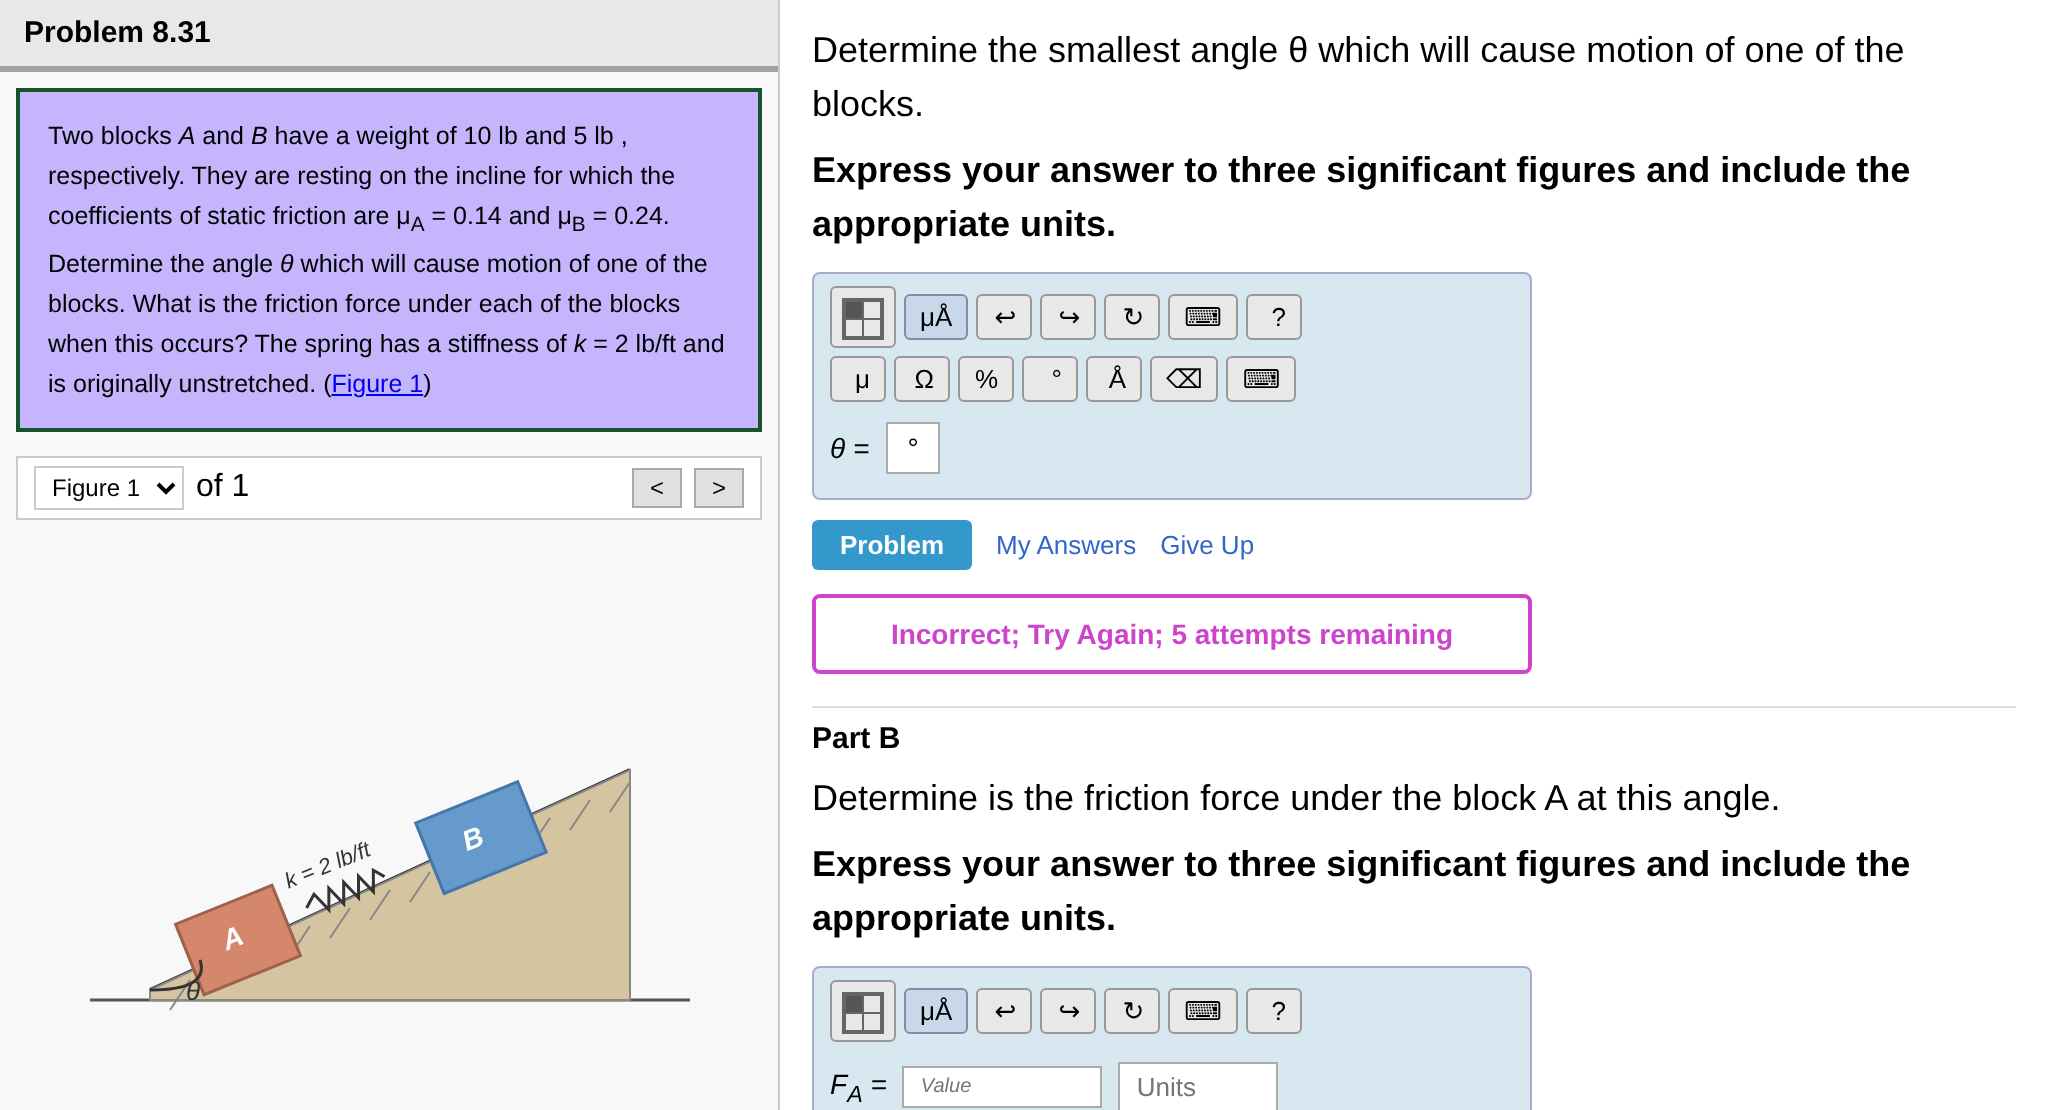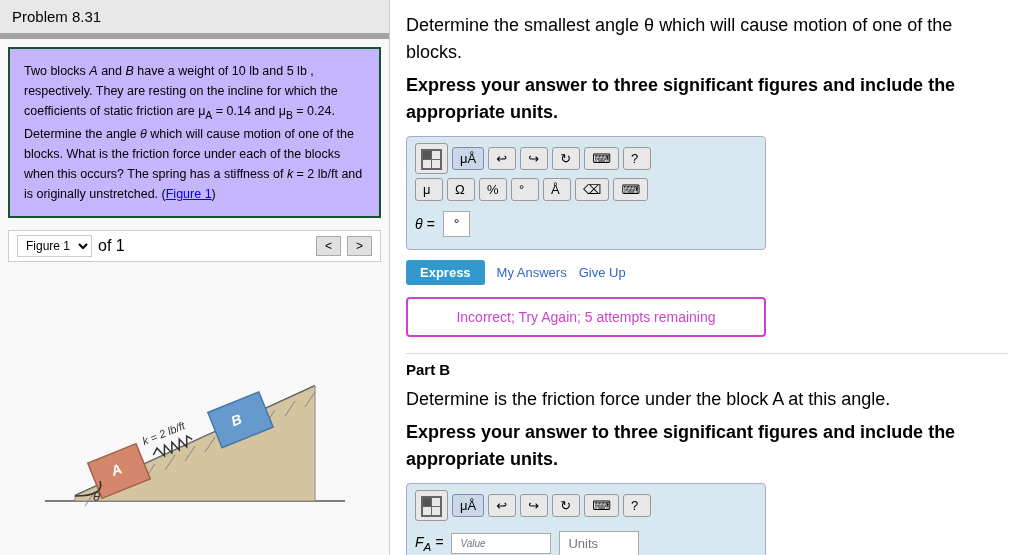--- a/index.html
+++ b/index.html
@@ -17,23 +17,23 @@
       width: 390px;
       background: #f8f8f8;
       border-right: 1px solid #ccc;
       display: flex;
       flex-direction: column;
       padding: 0;
     }
 
     .problem-header {
       background: #e8e8e8;
-      border-bottom: 6px solid #a3a3a3;
+      border-bottom: 3px solid #a3a3a3;
       padding: 8px 12px;
-      font-weight: normal;
+      font-weight: bold;
       font-size: 15px;
     }
 
     .problem-text {
       padding: 12px 14px;
       font-size: 12.5px;
       line-height: 1.6;
       border: 2px solid #14532d;
       margin: 8px;
       background: #c4b5fd;
@@ -117,21 +117,21 @@
     }
 
     .tb-btn {
       border: 1px solid #999;
       background: #e8e8e8;
       border-radius: 3px;
       padding: 3px 7px;
       cursor: pointer;
       font-size: 13px;
       min-width: 28px;
-      text-align: left;
+      text-align: right;
     }
 
     .tb-btn.active {
       background: #c8d8e8;
       border-color: #88a;
     }
 
     .tb-btn-grid {
       display: inline-grid;
       grid-template-columns: 1fr 1fr;
@@ -212,21 +212,21 @@
       text-decoration: none;
       font-size: 13px;
       cursor: pointer;
     }
 
     .incorrect-box {
       border: 2px solid #cc44cc;
       border-radius: 4px;
       padding: 10px 16px;
       color: #cc44cc;
-      font-weight: normal;
+      font-weight: bold;
       font-size: 14px;
       margin: 12px 0;
       width: 360px;
       text-align: center;
     }
 
     .part-b-header {
       font-size: 15px;
       font-weight: bold;
       margin-top: 16px;
@@ -337,21 +337,21 @@
       <button class="tb-btn">⌨</button>
     </div>
 
     <div class="answer-row">
       <span class="theta-label"><em>θ</em> =</span>
       <span style="border:1px solid #aaa; padding:4px 10px; font-size:14px; background:white;">°</span>
     </div>
   </div>
 
   <div class="action-row">
-    <button class="submit-btn">Express</button>
+    <button class="submit-btn">Problem</button>
     <a class="action-link">My Answers</a>
     <a class="action-link">Give Up</a>
   </div>
 
   <div class="incorrect-box">Incorrect; Try Again; 5 attempts remaining</div>
 
   <div class="part-b-header">Part B</div>
   <p class="part-question">Determine is the friction force under the block A at this angle.</p>
   <p class="part-question">
     <strong>Express your answer to three significant figures and include the appropriate units.</strong>

